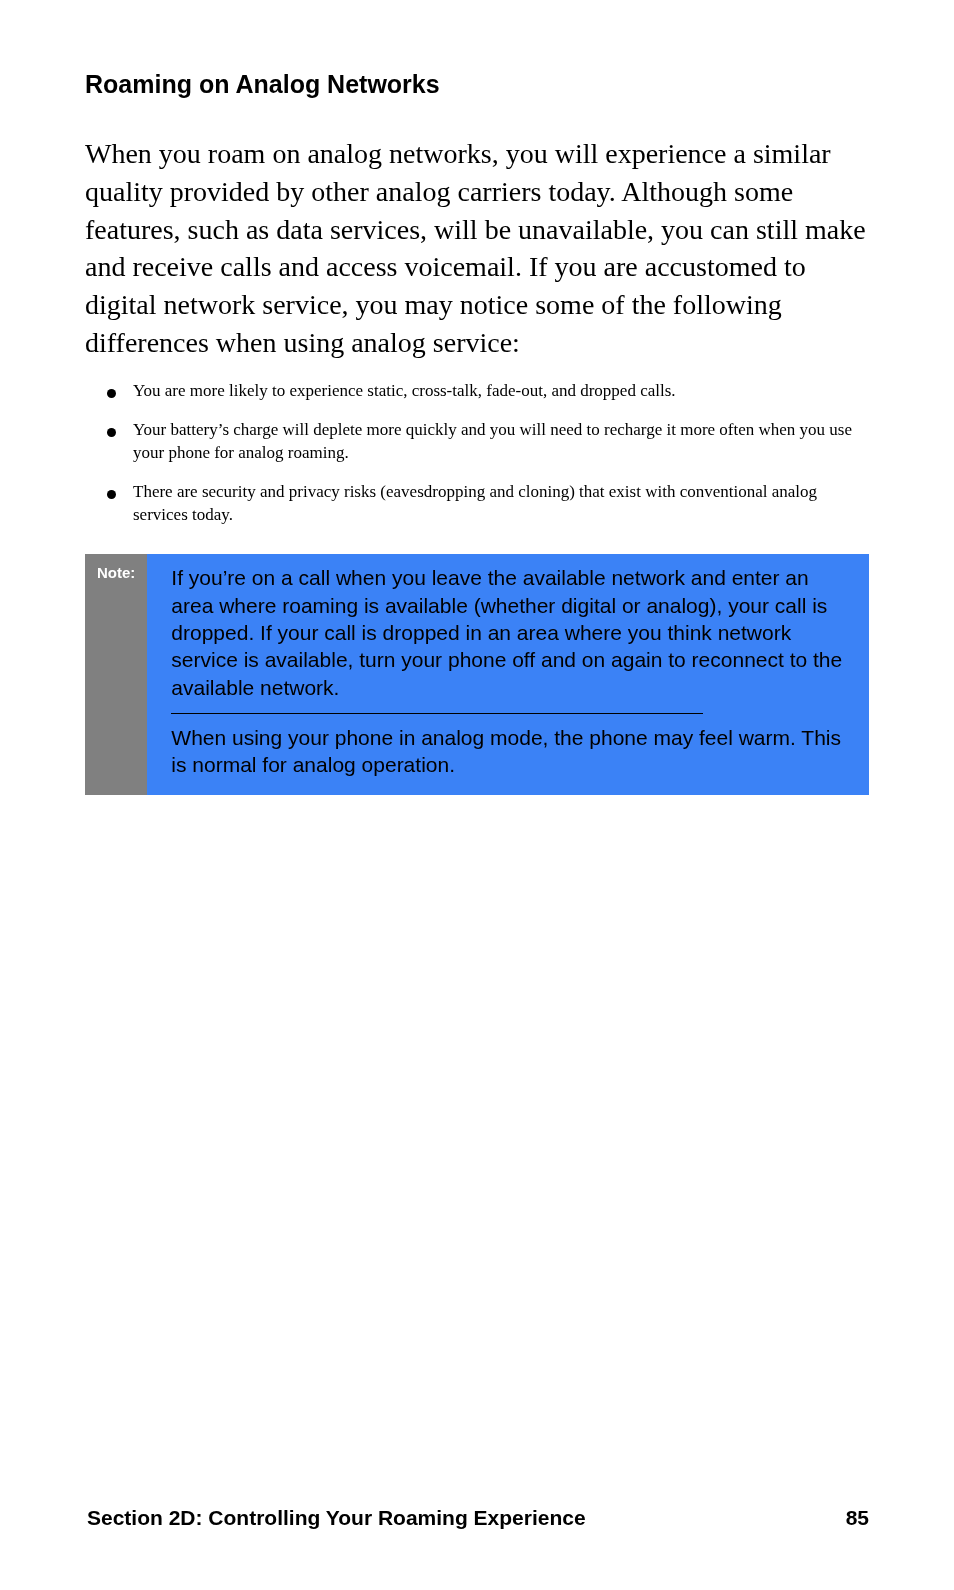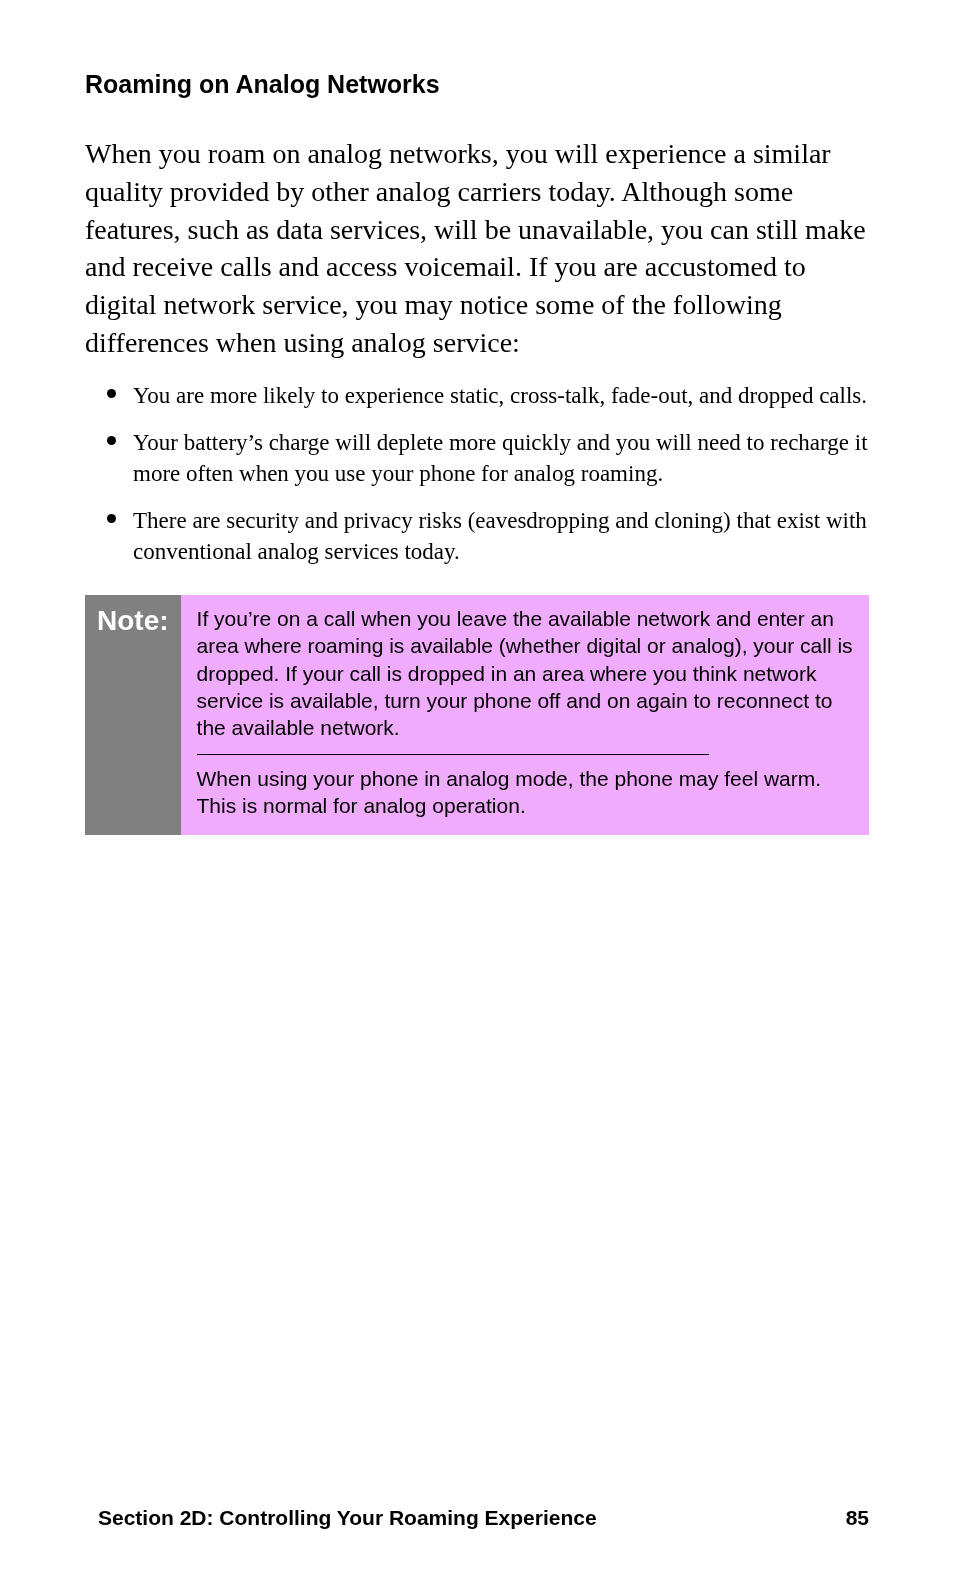--- a/index.html
+++ b/index.html
@@ -1,27 +1,27 @@
 <!DOCTYPE html>
 <html><head>
 <meta charset="utf-8">
 <style>
   html,body{margin:0;padding:0;background:#fff;font-family:"Times New Roman",Times,serif;color:#000}
   .page{width:954px;height:1590px;position:relative;box-sizing:border-box;padding:70px 85px 0 85px}
   .heading{font-family:Arial,Helvetica,sans-serif;font-weight:bold;font-size:25px;margin-bottom:36px}
   .para{font-size:28px;line-height:1.35;margin-bottom:18px}
   ul.bullets{list-style:none;margin:0 0 28px 0;padding:0}
-  ul.bullets li{font-size:23px;line-height:1.35;padding-left:48px;position:relative;margin-bottom:16px}
+  ul.bullets li{font-size:17px;line-height:1.35;padding-left:48px;position:relative;margin-bottom:16px}
   ul.bullets li::before{content:"";position:absolute;left:22px;top:9px;width:9px;height:9px;border-radius:50%;background:#000}
   .note-box{display:flex;margin-top:10px}
-  .note-tab{background:#808080;color:#fff;font-family:Arial,Helvetica,sans-serif;font-weight:bold;font-size:28px;padding:10px 12px;min-width:60px;box-sizing:border-box}
-  .note-body{background:#f0abfc;flex:1;padding:10px 16px 16px 16px}
+  .note-tab{background:#808080;color:#fff;font-family:Arial,Helvetica,sans-serif;font-weight:bold;font-size:15px;padding:10px 12px;min-width:60px;box-sizing:border-box}
+  .note-body{background:#3b82f6;flex:1;padding:10px 16px 16px 24px}
   .note-p{font-family:Arial,Helvetica,sans-serif;font-size:21px;line-height:1.3;margin:0}
   .note-hr{border:none;border-top:1px solid #000;margin:12px 0 10px 0;width:78%}
-  .footer{position:absolute;bottom:60px;left:98px;right:85px;display:flex;justify-content:space-between;align-items:baseline;font-family:Arial,Helvetica,sans-serif;font-weight:bold;font-size:21px}
+  .footer{position:absolute;bottom:60px;left:87px;right:85px;display:flex;justify-content:space-between;align-items:baseline;font-family:Arial,Helvetica,sans-serif;font-weight:bold;font-size:21px}
   .page-num{font-size:21px}
 </style>
 </head>
 <body>
 
 <div class="page">
 
   <div class="heading">Roaming on Analog Networks</div>
 
   <div class="para">When you roam on analog networks, you will experience a similar quality provided by other analog carriers today. Although some features, such as data services, will be unavailable, you can still make and receive calls and access voicemail. If you are accustomed to digital network service, you may notice some of the following differences when using analog service:</div>

